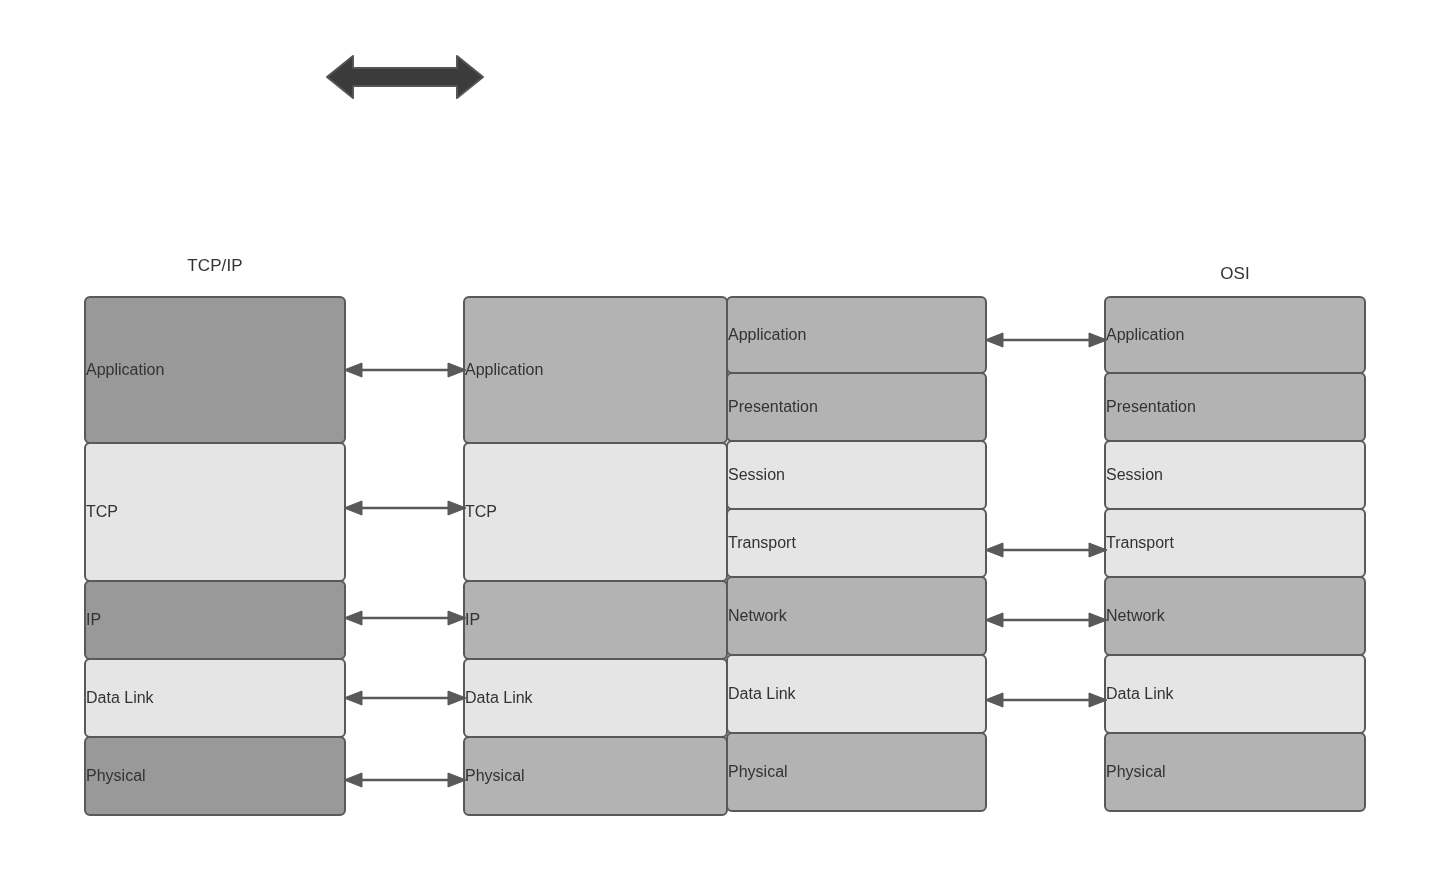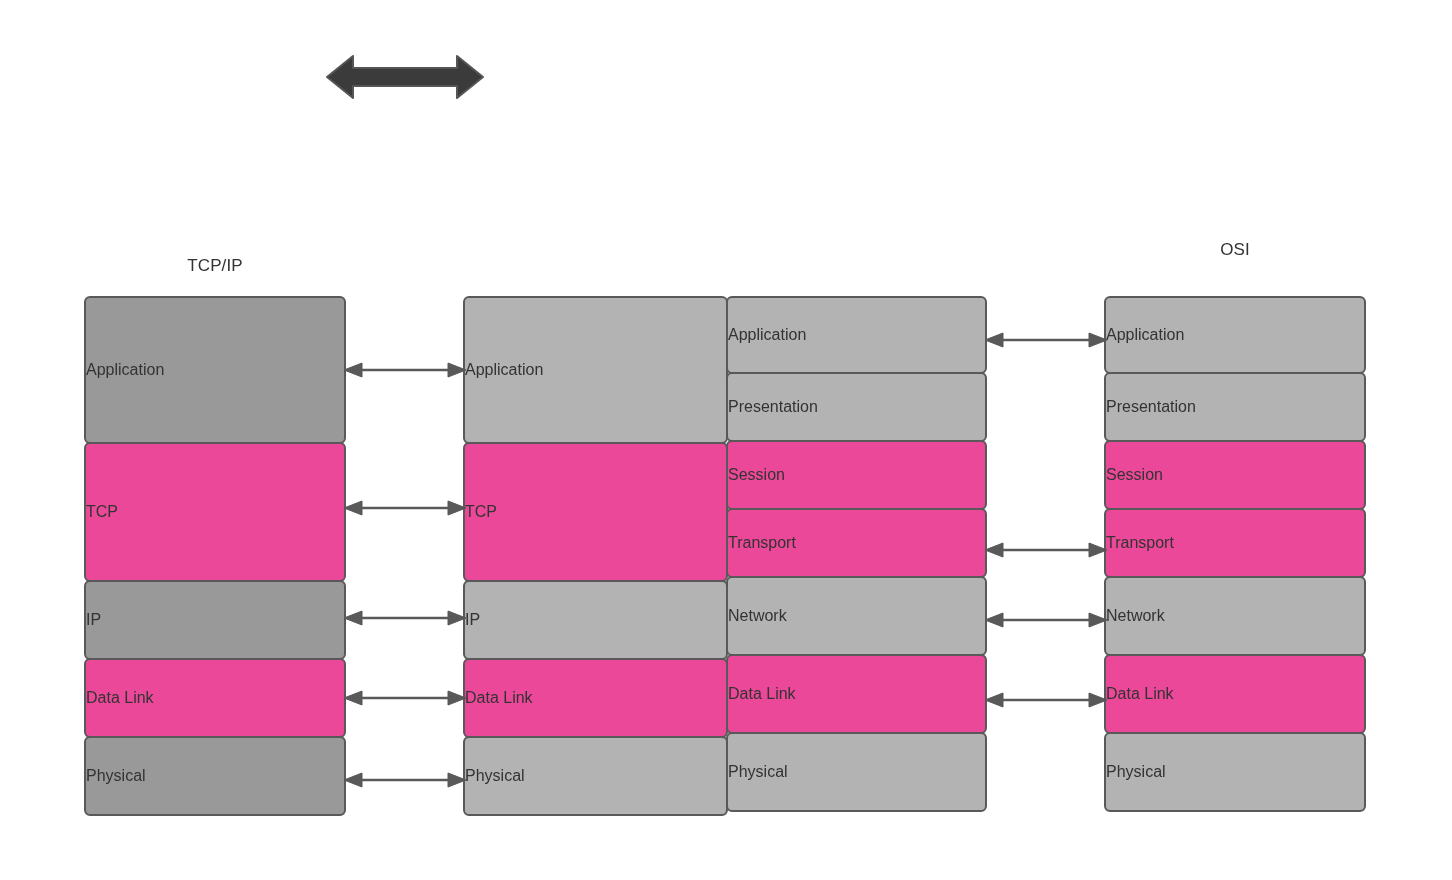--- a/index.html
+++ b/index.html
@@ -36,21 +36,21 @@
   .col-title {
     position: absolute;
     font-size: 17px;
     color: #333333;
     text-align: center;
     white-space: nowrap;
     letter-spacing: 0.1px;
   }
   #title-tcpip  { left: 84px;   top: 256px; width: 262px; }
   #title-gw     { left: 463px;  top: 256px; width: 525px; }
-  #title-osi    { left: 1104px; top: 240px; width: 262px; }
+  #title-osi    { left: 1104px; top: 264px; width: 262px; }
 
   
   .stack {
     position: absolute;
     box-sizing: border-box;
   }
   #stack-tcpip { left: 84px;   top: 296px; width: 262px; }
   #stack-gw-l  { left: 463px;  top: 296px; width: 265px; }
   #stack-gw-r  { left: 726px;  top: 296px; width: 261px; }
   #stack-osi   { left: 1104px; top: 296px; width: 262px; }
@@ -61,21 +61,21 @@
     border-radius: 6px;
     display: flex;
     align-items: center;
     font-size: 16px;
     color: #333333;
     position: relative;
     margin-top: -2px;
   }
   .layer:first-child { margin-top: 0; }
 
-  .layer.fill-white { background: #ec4899; }
+  .layer.fill-white { background: #e5e5e5; }
   .layer.fill-gray  { background: #b3b3b3; }
   .layer.fill-dark  { background: #999999; }
 
   
   .connector {
     position: absolute;
     height: 24px;
   }
   .conn-a  { left: 344px;  top: 358px; width: 122px; }
   .conn-b  { left: 344px;  top: 496px; width: 122px; }

